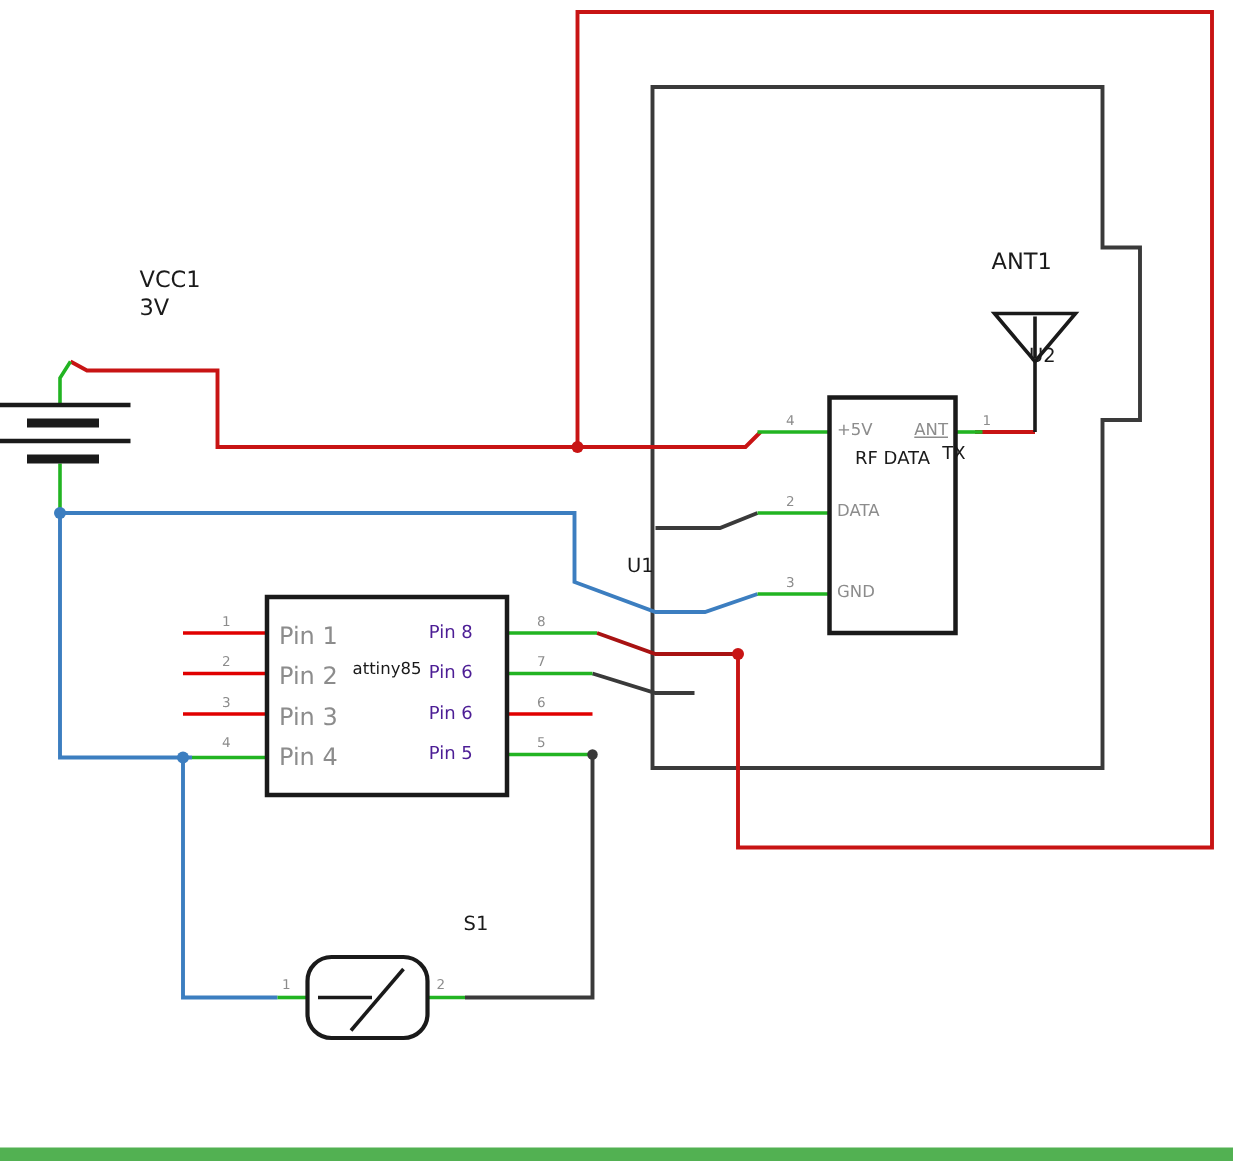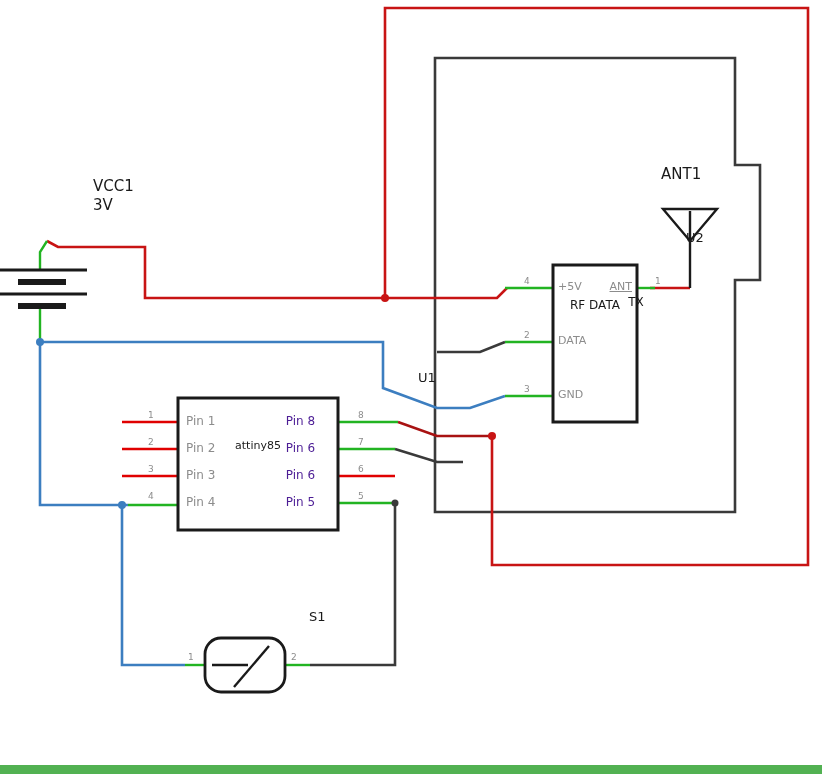--- a/index.html
+++ b/index.html
@@ -6,21 +6,21 @@
   .canvas{
     position:relative;width:822px;height:774px;background:#ffffff;
     font-family:"DejaVu Sans","Liberation Sans",sans-serif;overflow:hidden;
   }
   .canvas svg{position:absolute;left:0;top:0;}
   .t{position:absolute;line-height:1.15;white-space:pre;}
   .ref{font-size:13px;color:#1a1a1a;}
   .ref15{font-size:15px;color:#1a1a1a;}
   .icname{font-size:11px;color:#1a1a1a;width:160px;text-align:center;}
   .rfname{font-size:12px;color:#1a1a1a;width:84px;text-align:center;}
-  .pinlbl{font-size:12px;color:#8c8c8c;}
+  .pinlbl{font-size:16px;color:#8c8c8c;}
   .pinlbl-r{font-size:12px;color:#4c1d95;width:61px;text-align:center;}
   .rfpin{font-size:11px;color:#8c8c8c;}
   .rfpin-r{font-size:11px;color:#8c8c8c;width:36px;text-align:right;text-decoration:underline;}
   .num{font-size:9px;color:#8c8c8c;}
   .watermark{
     position:absolute;right:8px;top:716px;font-size:42px;font-weight:600;
     color:#9f9f9f;letter-spacing:0px;
   }
   .footer-bar{
     position:absolute;left:0;bottom:0;width:822px;height:9px;background:#52b152;

